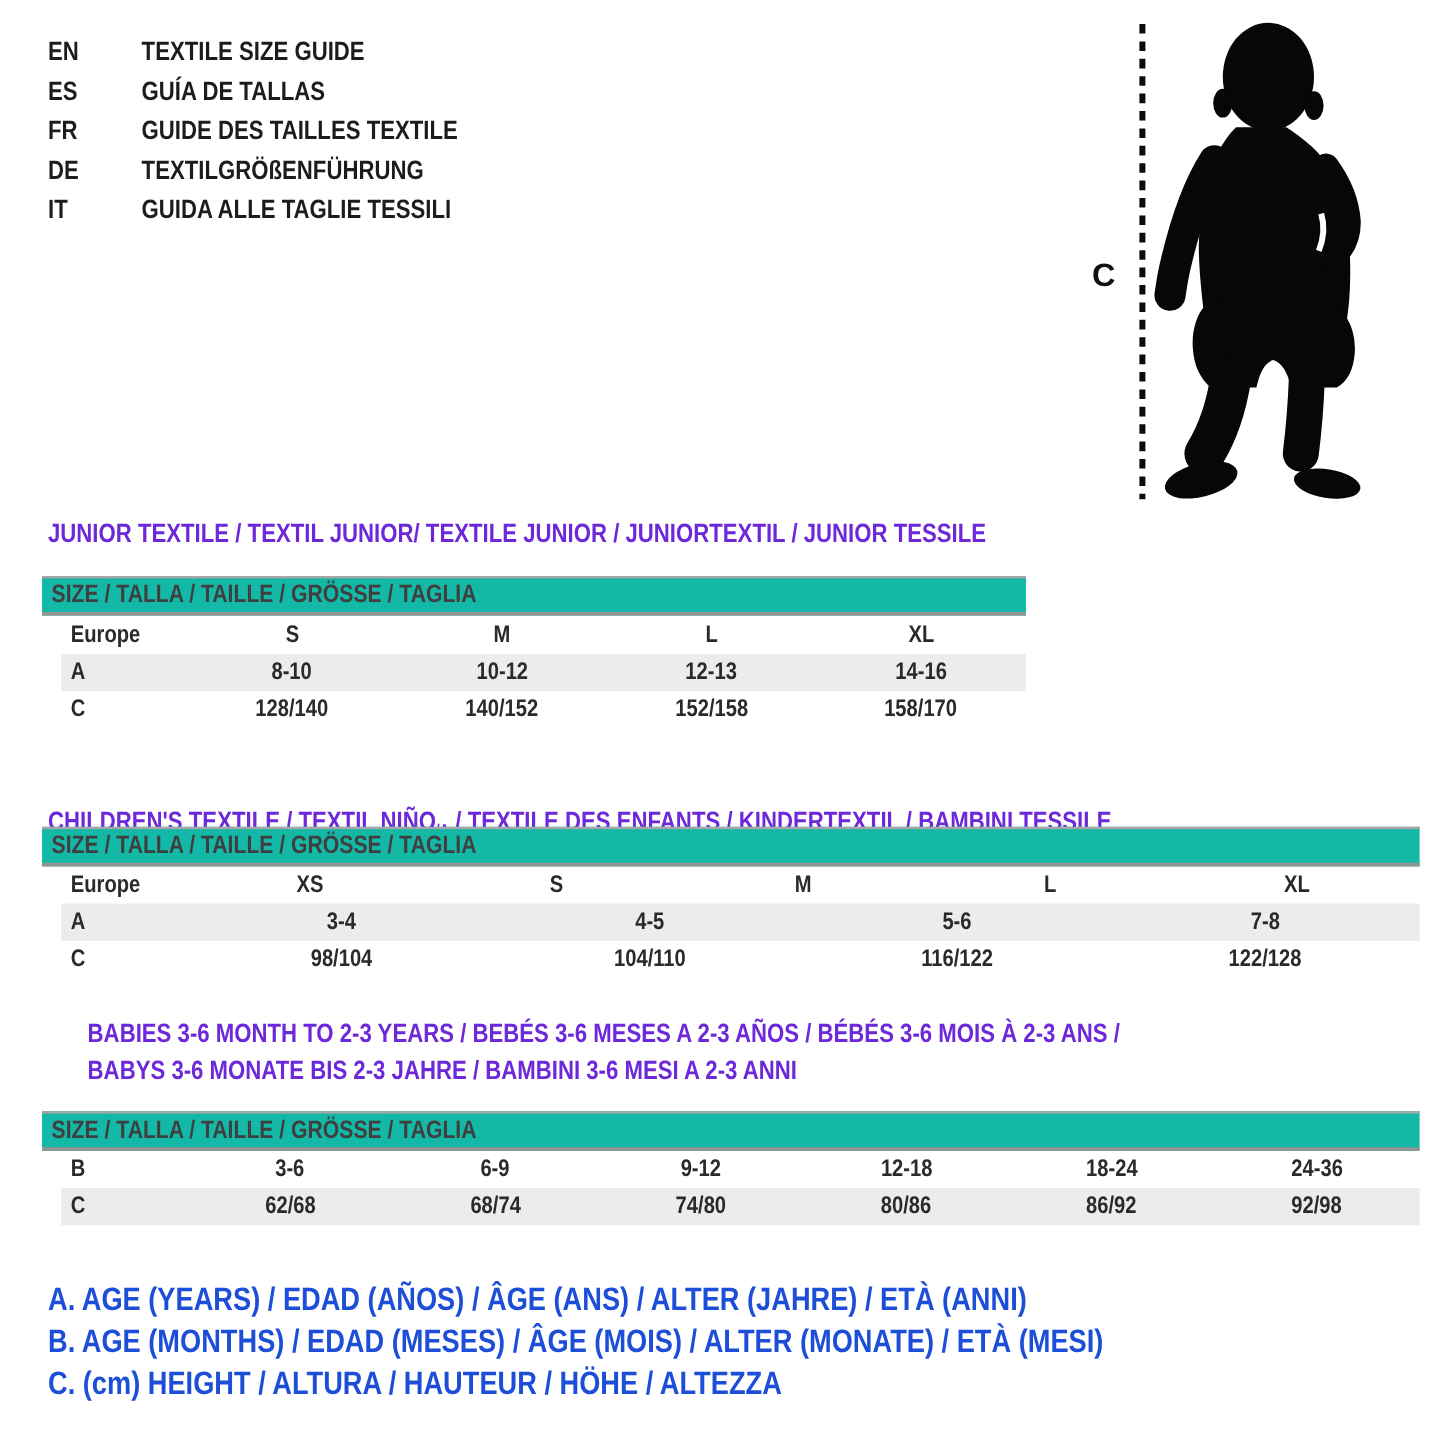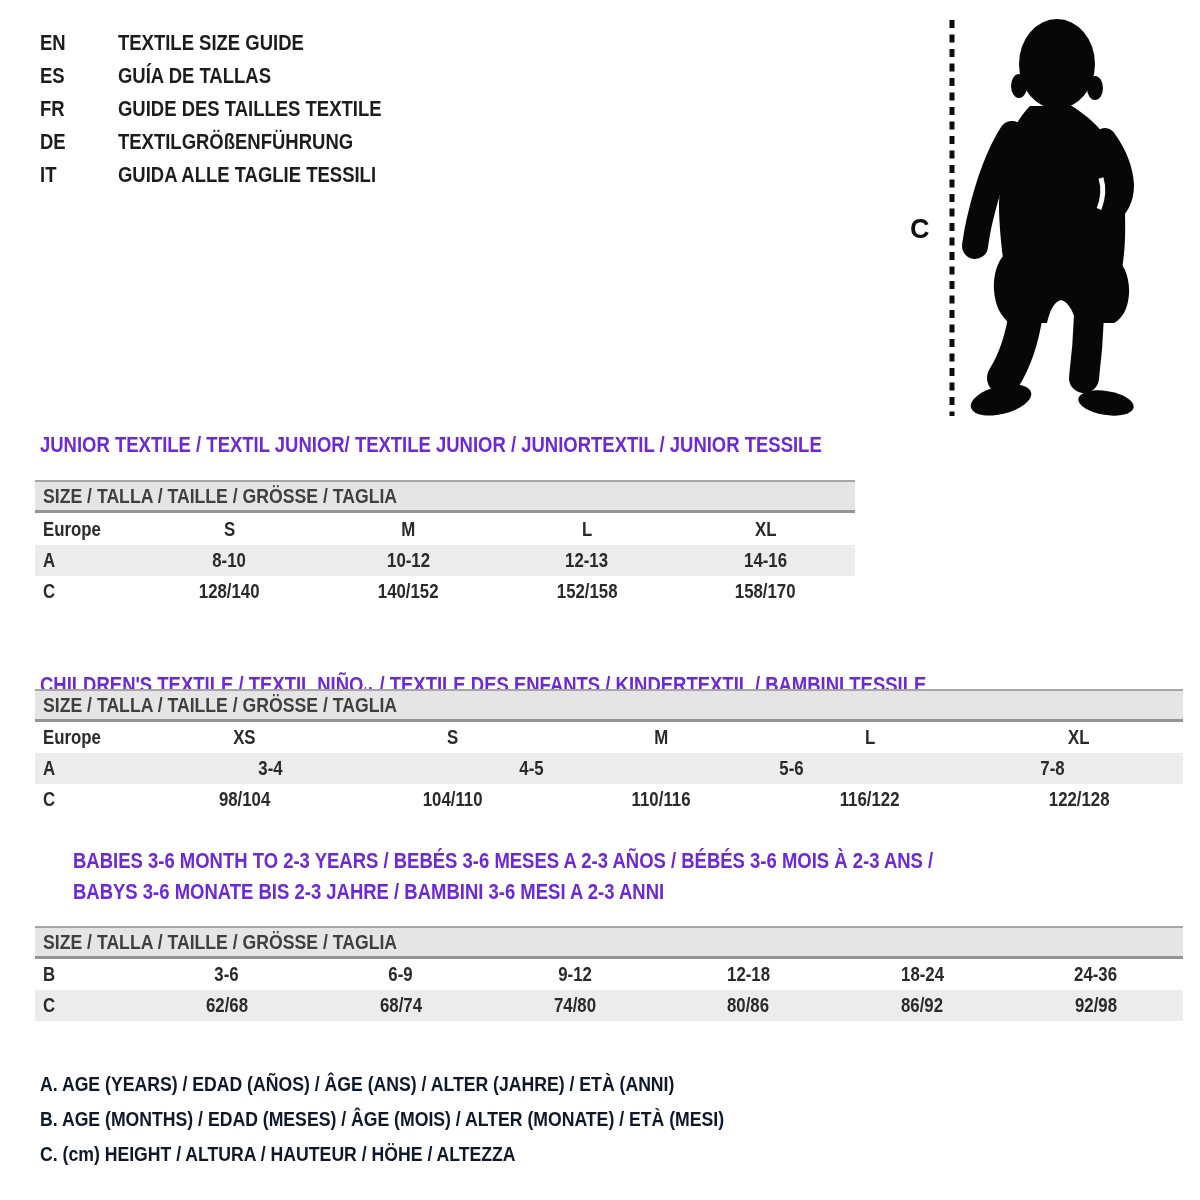--- a/index.html
+++ b/index.html
@@ -15,34 +15,34 @@
 
   
   .lang-block{left:40px;top:26px;}
   .lang-row{display:flex;height:33px;line-height:33px;font-size:22px;font-weight:bold;}
   .lang-code{width:78px;}
   
   .sec-heading{left:40px;font-size:22px;font-weight:bold;line-height:24px;color:#6d28d9;}
   .sub-a{font-size:13px;position:relative;top:4px;}
   
   .size-bar{
-    left:35px;height:28px;background:#e5e5e5;
+    left:35px;height:28px;background:#14b8a6;
     border-top:2px solid #a6a6a6;border-bottom:3px solid #949494;
     line-height:28px;font-size:21px;font-weight:bold;color:#3f3f3f;padding-left:8px;
     box-sizing:content-box;
   }
   
   .tbl{left:35px;}
-  .trow{display:flex;height:31px;line-height:31px;font-size:20px;font-weight:bold;color:#2a2a2a;}
+  .trow{display:flex;height:31px;line-height:31px;font-size:20px;font-weight:bold;color:#2a2a2a;margin-left:16px;}
   .trow.shaded{background:#ececec;}
   .rlabel{width:105px;padding-left:8px;box-sizing:border-box;text-align:left;}
   .tcell{flex:1;text-align:center;}
   
   .legend{left:40px;top:1066px;}
-  .legend-line{height:35px;line-height:35px;font-size:21px;font-weight:bold;color:#0f172a;}
+  .legend-line{height:35px;line-height:35px;font-size:27px;font-weight:bold;color:#1d4ed8;}
   
   .fig-svg{left:900px;top:10px;}
   .measure-label{left:910px;top:214px;font-size:27px;font-weight:bold;color:#111;}
 </style>
 </head>
 <body>
 
 <div class="abs lang-block">
   <div class="lang-row">
     <span class="lang-code"><span class="cond">EN</span></span>
@@ -148,21 +148,20 @@
     <span class="rlabel"><span class="cond">A</span></span>
     <span class="tcell"><span class="condc">3-4</span></span>
     <span class="tcell"><span class="condc">4-5</span></span>
     <span class="tcell"><span class="condc">5-6</span></span>
     <span class="tcell"><span class="condc">7-8</span></span>
   </div>
   <div class="trow">
     <span class="rlabel"><span class="cond">C</span></span>
     <span class="tcell"><span class="condc">98/104</span></span>
     <span class="tcell"><span class="condc">104/110</span></span>
-    <span class="tcell"><span class="condc">110/116</span></span>
     <span class="tcell"><span class="condc">116/122</span></span>
     <span class="tcell"><span class="condc">122/128</span></span>
   </div>
 </div>
 
 <div class="abs sec-heading" style="top:849px;margin-left:33px;">
   <div style="height:31px;"><span class="cond">BABIES 3-6 MONTH TO 2-3 YEARS / BEBÉS 3-6 MESES A 2-3 AÑOS / BÉBÉS 3-6 MOIS À 2-3 ANS /</span></div>
   <div style="height:31px;"><span class="cond">BABYS 3-6 MONATE BIS 2-3 JAHRE / BAMBINI 3-6 MESI A 2-3 ANNI</span></div>
 </div>
 <div class="abs size-bar" style="top:926px;width:1140px;">

